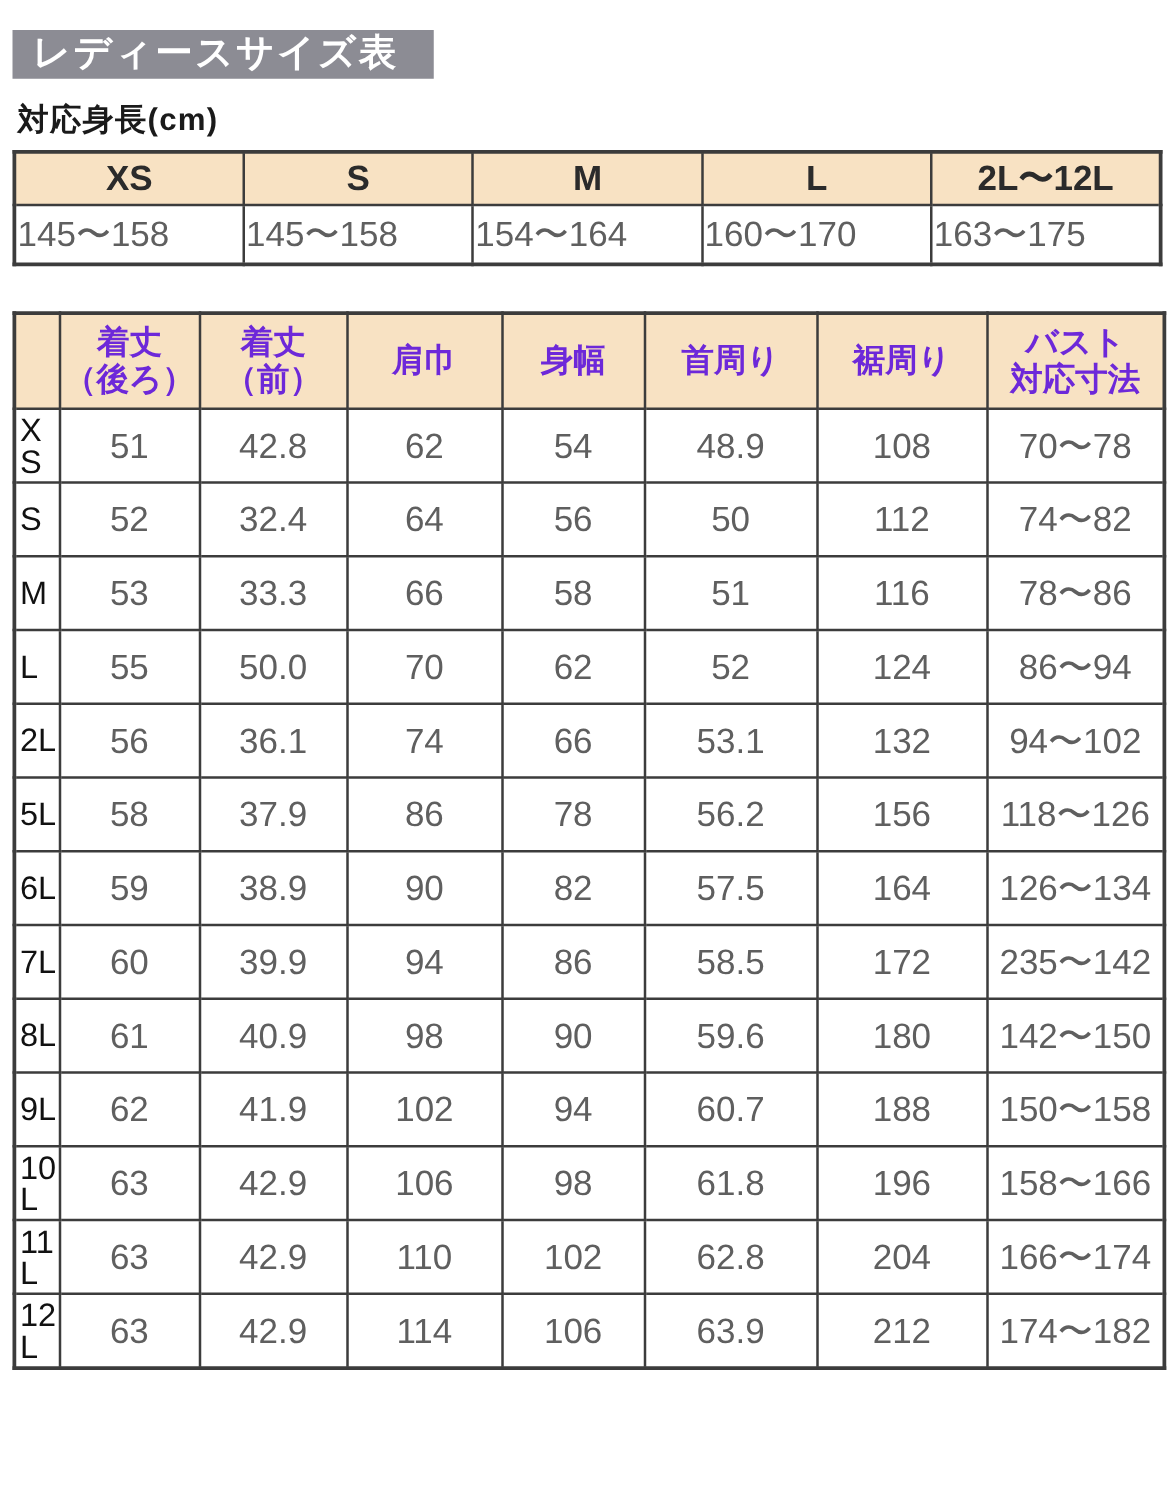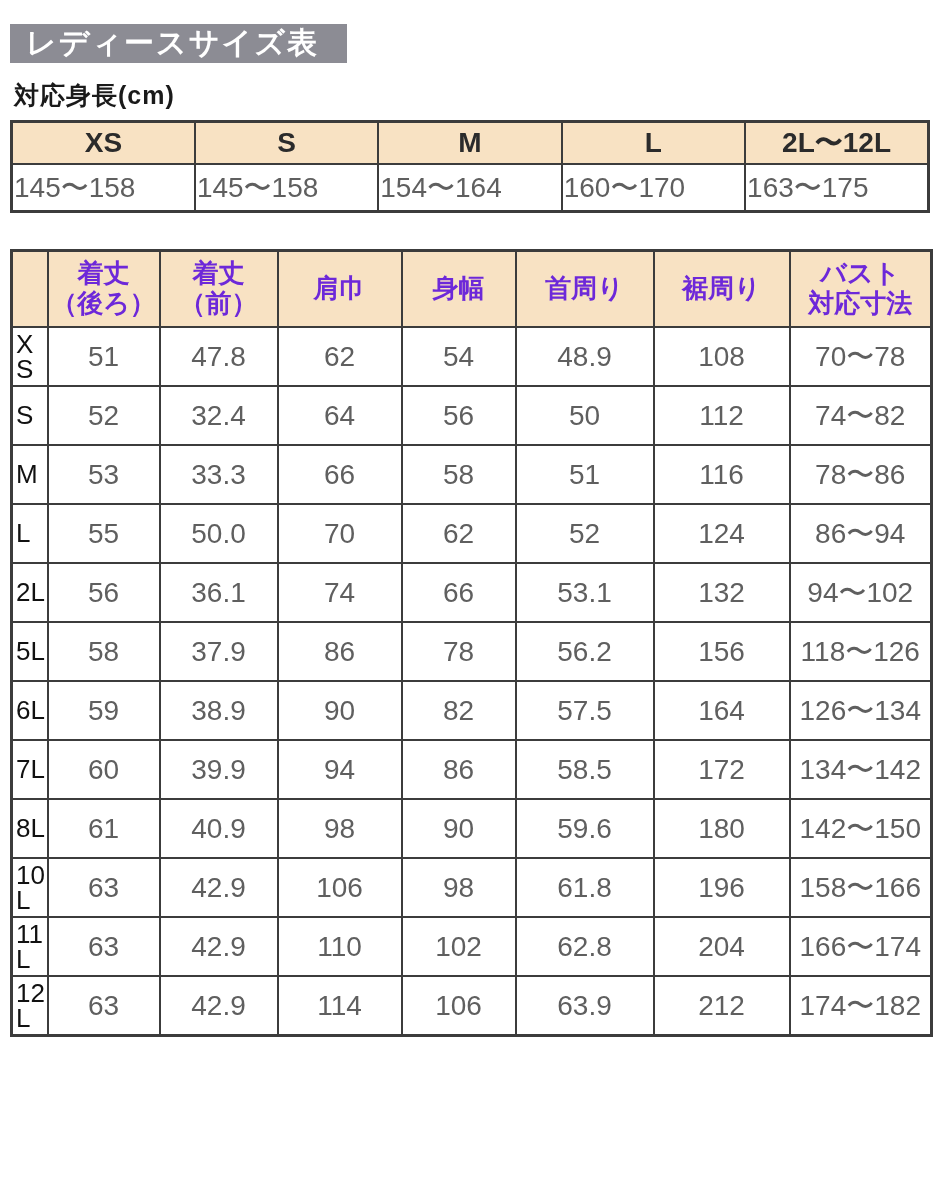--- a/index.html
+++ b/index.html
@@ -154,21 +154,21 @@
           <th>首周り</th>
           <th>裾周り</th>
           <th>バスト
 対応寸法</th>
         </tr>
     </thead>
     <tbody id="st-body">
         <tr>
           <th class="rowlabel">XS</th>
           <td>51</td>
-          <td>47.8</td>
+          <td>42.8</td>
           <td>62</td>
           <td>54</td>
           <td>48.9</td>
           <td>108</td>
           <td>70〜78</td>
         </tr>
         <tr>
           <th class="rowlabel">S</th>
           <td>52</td>
           <td>32.4</td>
@@ -229,33 +229,43 @@
           <td>126〜134</td>
         </tr>
         <tr>
           <th class="rowlabel">7L</th>
           <td>60</td>
           <td>39.9</td>
           <td>94</td>
           <td>86</td>
           <td>58.5</td>
           <td>172</td>
-          <td>134〜142</td>
+          <td>235〜142</td>
         </tr>
         <tr>
           <th class="rowlabel">8L</th>
           <td>61</td>
           <td>40.9</td>
           <td>98</td>
           <td>90</td>
           <td>59.6</td>
           <td>180</td>
           <td>142〜150</td>
         </tr>
         <tr>
+          <th class="rowlabel">9L</th>
+          <td>62</td>
+          <td>41.9</td>
+          <td>102</td>
+          <td>94</td>
+          <td>60.7</td>
+          <td>188</td>
+          <td>150〜158</td>
+        </tr>
+        <tr>
           <th class="rowlabel">10L</th>
           <td>63</td>
           <td>42.9</td>
           <td>106</td>
           <td>98</td>
           <td>61.8</td>
           <td>196</td>
           <td>158〜166</td>
         </tr>
         <tr>

